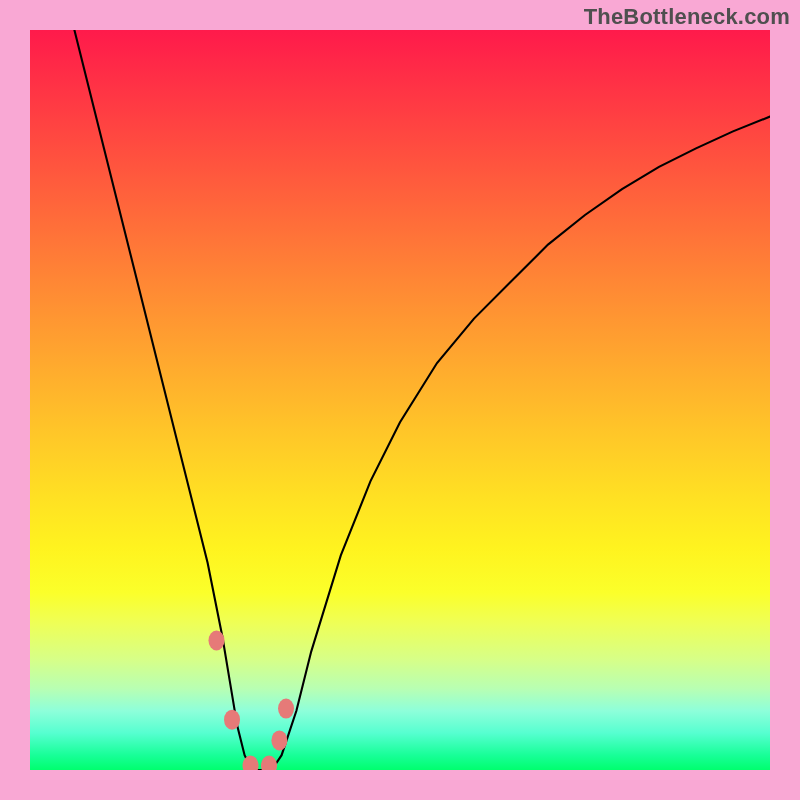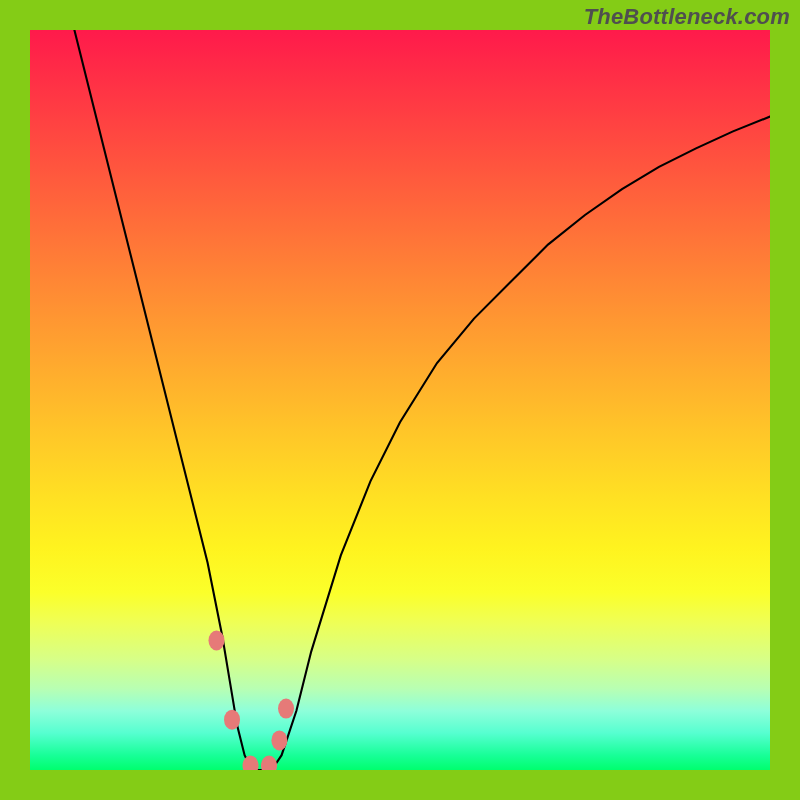--- a/index.html
+++ b/index.html
@@ -9,22 +9,21 @@
     height: 800px;
     background: #000;
     overflow: hidden;
   }
   .frame {
     position: absolute;
     left: 0;
     top: 0;
     width: 800px;
     height: 800px;
-    background: #84cc16;
-    font-style: italic;
+    background: #f9a8d4;
   }
   .plot {
     position: absolute;
     left: 30px;
     top: 30px;
     width: 740px;
     height: 740px;
     overflow: hidden;
   }
   .gradient {

